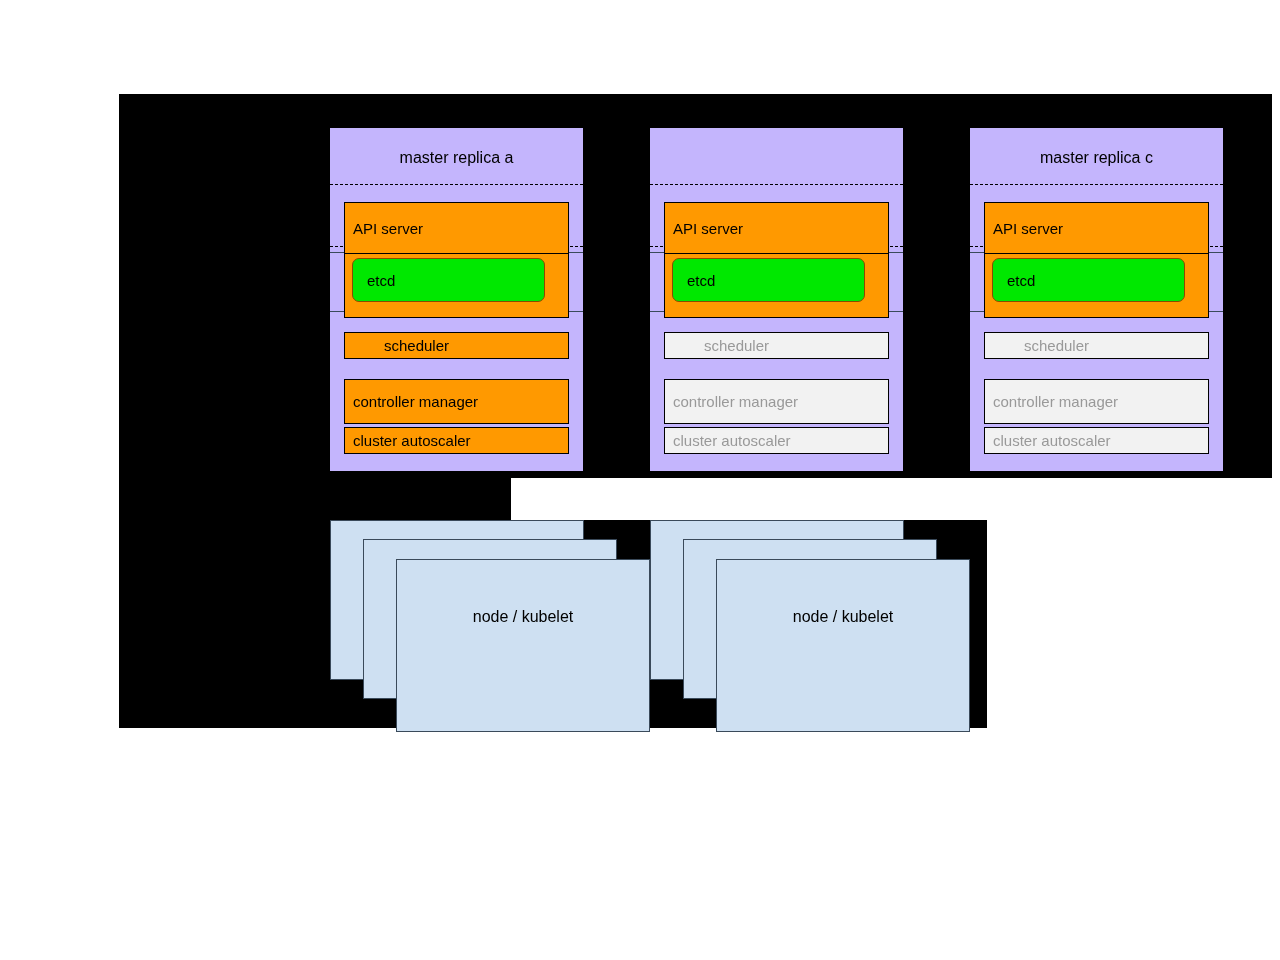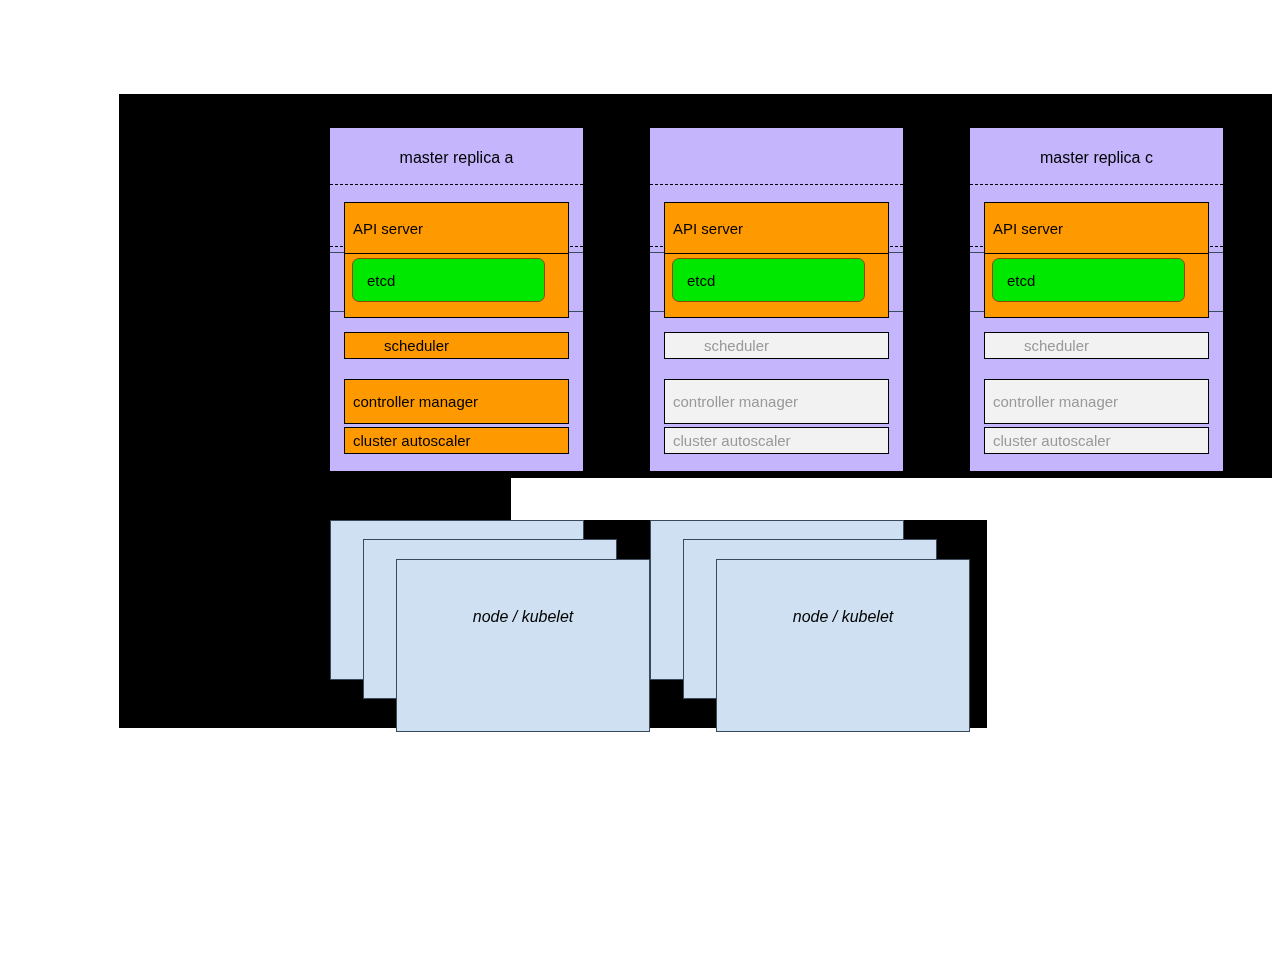--- a/index.html
+++ b/index.html
@@ -131,21 +131,20 @@
   .chip-scheduler  { top: 204px; height: 27px; padding-left: 39px; }
   .chip-controller { top: 251px; height: 45px; }
   .chip-autoscaler { top: 299px; height: 27px; }
 
   
   .node-stack {
     position: absolute;
     top: 520px;
     width: 320px;
     height: 212px;
-    font-style: italic;
   }
   #node-stack-1 { left: 330px; }
   #node-stack-2 { left: 650px; }
 
   .node-layer {
     position: absolute;
     width: 254px;
     height: 160px;
     background: #CEE0F2;
     border: 1px solid #3a4a5a;

